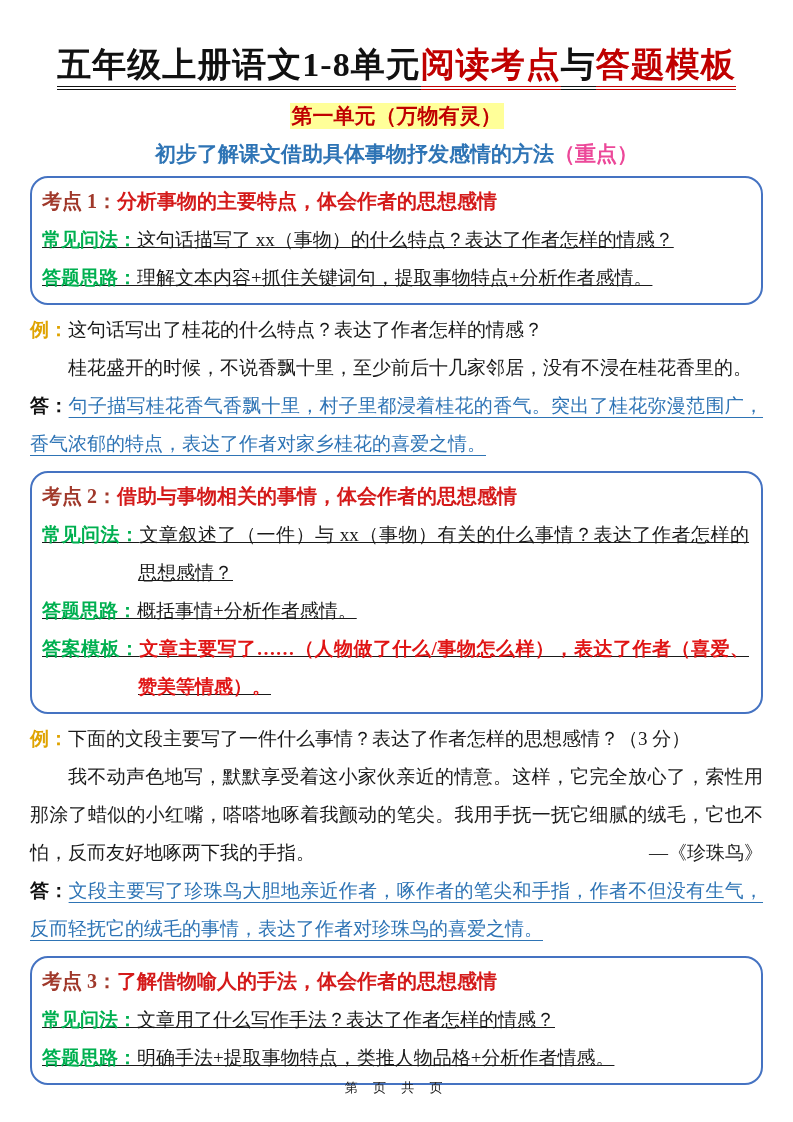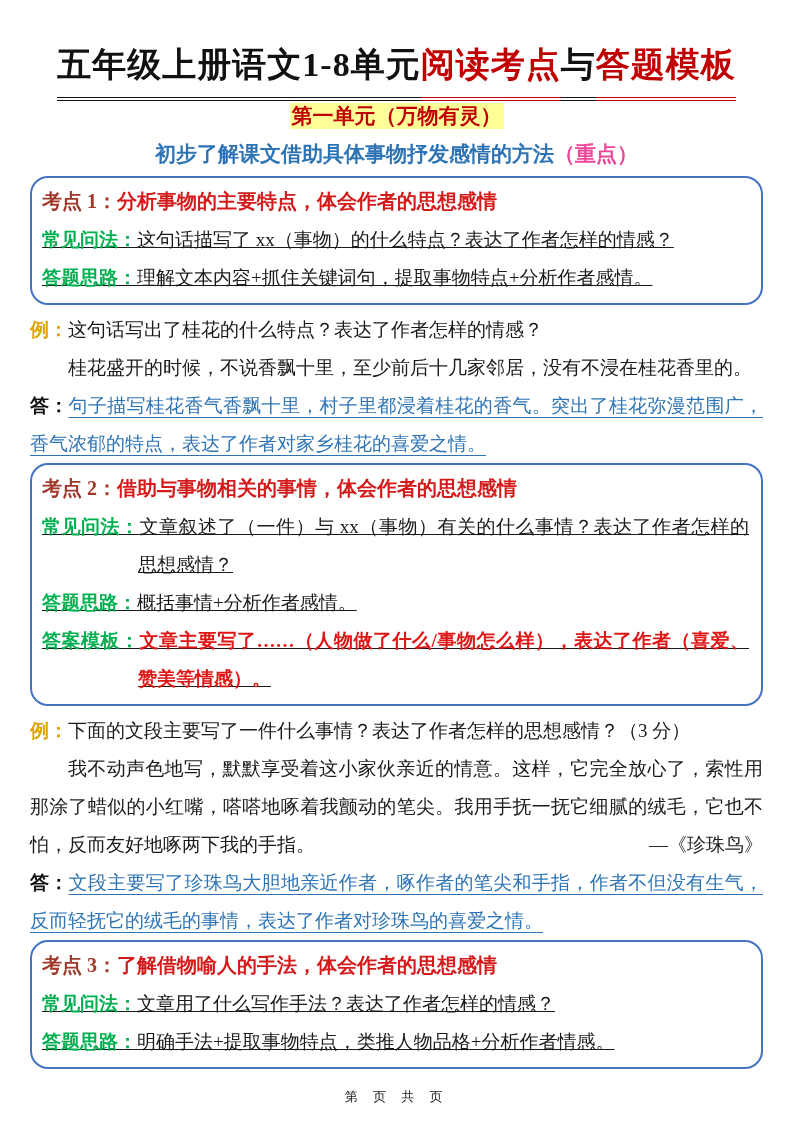--- a/index.html
+++ b/index.html
@@ -25,21 +25,21 @@
   .doc-title {
     margin: 0 0 14px 0;
     text-align: center;
     font-size: 34px;
     font-weight: bold;
     letter-spacing: 1px;
     white-space: nowrap;
   }
   .doc-title .seg {
     border-bottom: 4px double currentColor;
-    padding-bottom: 14px;
+    padding-bottom: 3px;
   }
   .t-black { color: #111111; }
   .t-red   { color: #c00000; }
 
   .unit-heading {
     text-align: center;
     font-size: 21px;
     font-weight: bold;
     margin: 0 0 10px 0;
   }
@@ -55,21 +55,21 @@
     margin: 0 0 8px 0;
   }
   .method-heading .blue { color: #2e74b5; }
   .method-heading .red  { color: #ec4899; }
 
   
   .kd-box {
     border: 2px solid #4573c2;
     border-radius: 18px;
     padding: 3px 12px 6px 10px;
-    margin: 0 0 6px 0;
+    margin: 8px 0 6px 0;
     background: #ffffff;
   }
   .kd-box p { margin: 0; }
   .kd-heading {
     font-size: 20px;
     font-weight: bold;
     line-height: 40px;
     color: #d41a1a;
     white-space: nowrap;
   }
@@ -97,21 +97,21 @@
     text-decoration: underline;
     text-underline-offset: 5px;
     text-decoration-thickness: 1px;
   }
 
   
   .footer {
     position: absolute;
     left: 0;
     right: 0;
-    bottom: 16px;
+    bottom: 25px;
     text-align: center;
     font-size: 13px;
     letter-spacing: 6px;
     color: #222222;
   }
 </style>
 </head>
 <body>
 
 <div class="page">

